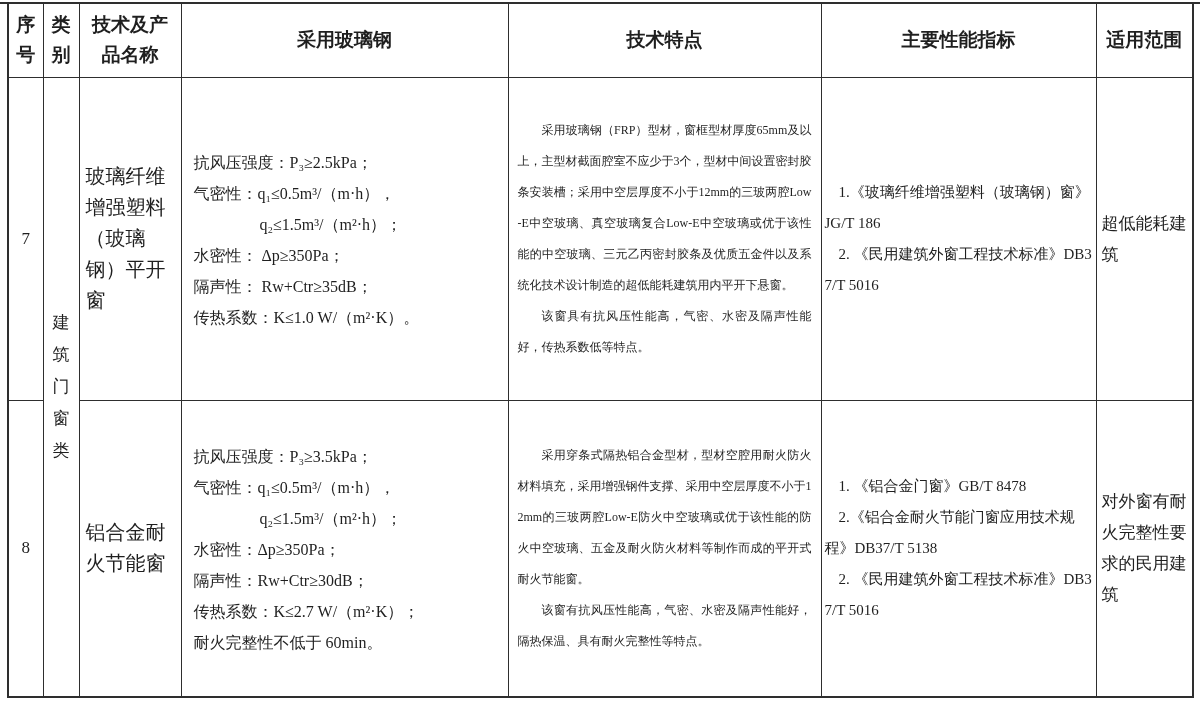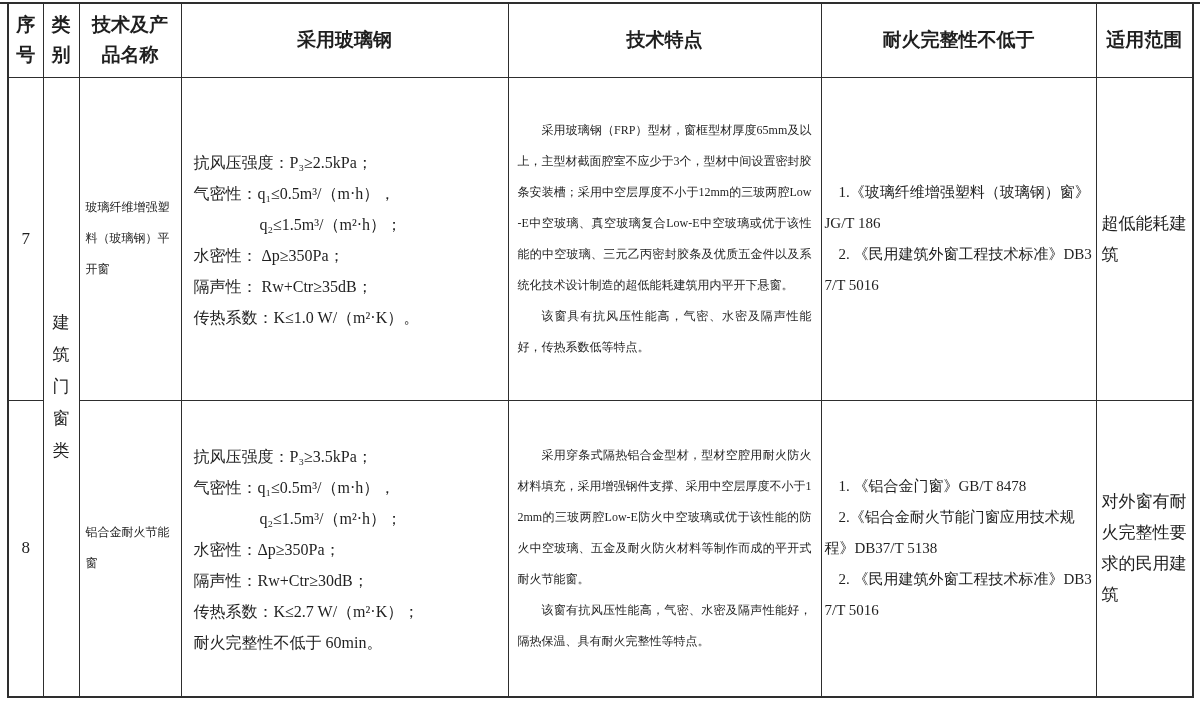--- a/index.html
+++ b/index.html
@@ -46,21 +46,21 @@
     text-align: center;
     font-size: 17px;
   }
   td.cat-cell {
     text-align: center;
     font-size: 17px;
     white-space: pre-line;
     line-height: 32px;
   }
   td.name-cell {
-    font-size: 12px;
+    font-size: 20px;
     line-height: 31px;
     padding: 17px 6px;
     word-break: break-all;
     text-align: left;
   }
   td.perf-cell {
     font-size: 16px;
     padding: 3px 4px 0 12px;
   }
   .perf-line { line-height: 31px; white-space: nowrap; }
@@ -115,21 +115,21 @@
   <tbody>
       <tr style="height:74px;">
     <th>序
 号</th>
     <th>类
 别</th>
     <th>技术及产
 品名称</th>
     <th>采用玻璃钢</th>
     <th>技术特点</th>
-    <th>耐火完整性不低于</th>
+    <th>主要性能指标</th>
     <th>适用范围</th>
   </tr>
 
   <tr style="height:323px;">
     <td class="no-cell">7</td>
     <td class="cat-cell" rowspan="2">建
 筑
 门
 窗
 类</td>

